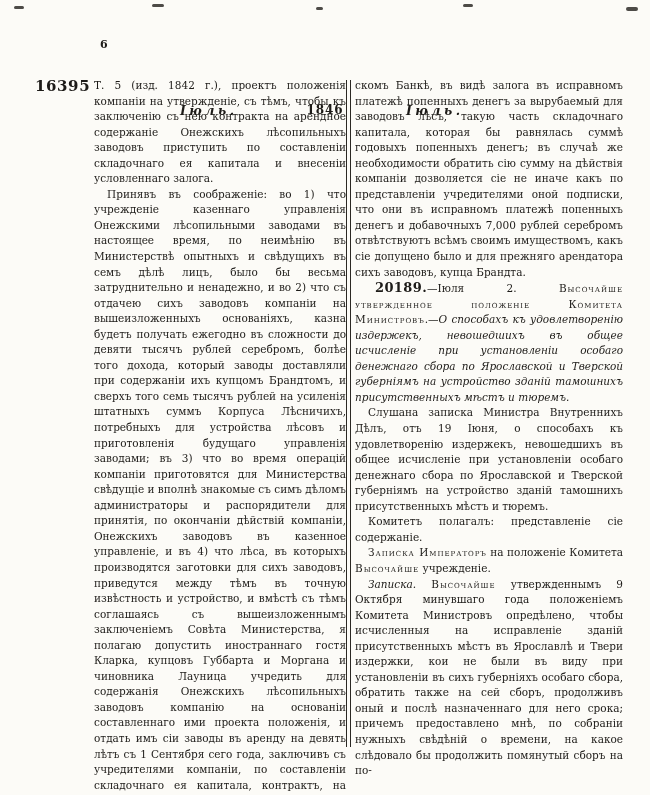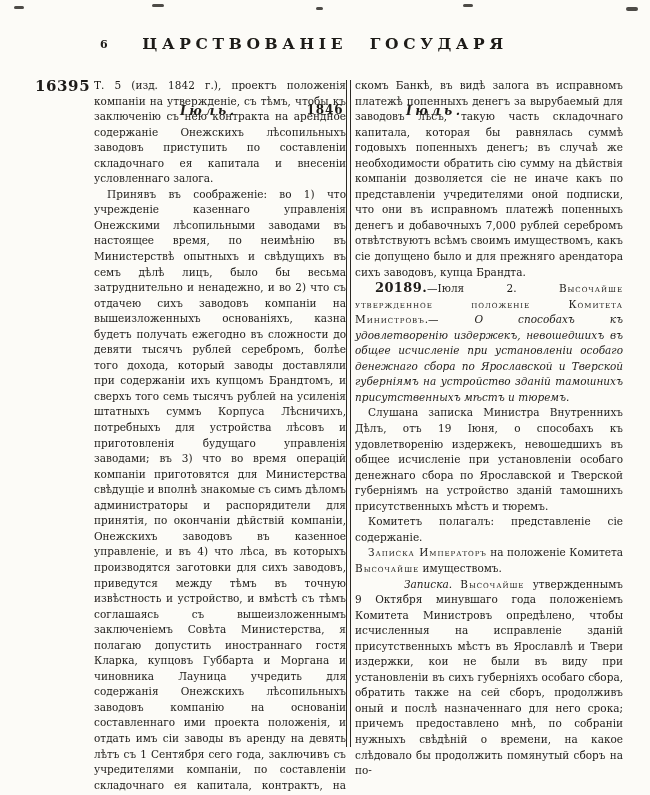--- a/index.html
+++ b/index.html
@@ -30,21 +30,21 @@
 
   .column { position:absolute; top:78px; font-size:10.5px; line-height:15.55px; }
   .column-left  { left:94px;  width:252px; }
   .column-right { left:355px; width:268px; }
 
   .column p { margin:0; text-align:justify; }
   .para.ind-normal { text-indent:13px; }
   .para.ind-large  { text-indent:20px; }
 
   .run-normal { }
-  .run-italic { font-style:italic;margin-left:36px; }
+  .run-italic { font-style:italic; }
   .run-bold   { font-weight:bold; font-size:13px; letter-spacing:.03em; }
   .run-caps   { font-variant:small-caps; letter-spacing:.09em; }
 
   .column-divider {
     position:absolute; left:346px; top:80px; height:667px; width:3px;
     border-left:1px solid var(--rule); border-right:1px solid var(--rule);
   }
 </style>
 </head>
 <body>
@@ -52,21 +52,20 @@
 <div class="page">
 
   <div class="speck" style="left:14px;top:6px;width:10px;height:3px;"></div>
   <div class="speck" style="left:152px;top:4px;width:12px;height:3px;"></div>
   <div class="speck" style="left:316px;top:7px;width:7px;height:3px;"></div>
   <div class="speck" style="left:463px;top:4px;width:10px;height:3px;"></div>
   <div class="speck" style="left:626px;top:7px;width:12px;height:4px;"></div>
 
   <div class="page-number">6</div>
 
-  <div class="header-title">ЦАРСТВОВАНІЕ ГОСУДАРЯ</div>
 
   <div class="subheader">
     <span class="month month-left">Іюль.</span>
     <span class="year">1846</span>
     <span class="month month-right">Іюль.</span>
   </div>
 
   <div class="margin-entry">16395</div>
 
   <div class="column column-left">
@@ -74,17 +73,17 @@
       <p class="para ind-normal"><span class="run-normal">Принявъ въ соображеніе: во 1) что учрежденіе казеннаго управленія Онежскими лѣсопильными заводами въ настоящее время, по неимѣнію въ Министерствѣ опытныхъ и свѣдущихъ въ семъ дѣлѣ лицъ, было бы весьма затруднительно и ненадежно, и во 2) что съ отдачею сихъ заводовъ компаніи на вышеизложенныхъ основаніяхъ, казна будетъ получать ежегодно въ сложности до девяти тысячъ рублей серебромъ, болѣе того дохода, который заводы доставляли при содержаніи ихъ купцомъ Брандтомъ, и сверхъ того семь тысячъ рублей на усиленія штатныхъ суммъ Корпуса Лѣсничихъ, потребныхъ для устройства лѣсовъ и приготовленія будущаго управленія заводами; въ 3) что во время операцій компаніи приготовятся для Министерства свѣдущіе и вполнѣ знакомые съ симъ дѣломъ администраторы и распорядители для принятія, по окончаніи дѣйствій компаніи, Онежскихъ заводовъ въ казенное управленіе, и въ 4) что лѣса, въ которыхъ производятся заготовки для сихъ заводовъ, приведутся между тѣмъ въ точную извѣстность и устройство, и вмѣстѣ съ тѣмъ соглашаясь съ вышеизложеннымъ заключеніемъ Совѣта Министерства, я полагаю допустить иностраннаго гостя Кларка, купцовъ Губбарта и Моргана и чиновника Лауница учредить для содержанія Онежскихъ лѣсопильныхъ заводовъ компанію на основаніи составленнаго ими проекта положенія, и отдать имъ сіи заводы въ аренду на девять лѣтъ съ 1 Сентября сего года, заключивъ съ учредителями компаніи, по составленіи складочнаго ея капитала, контрактъ, на прилагаемыхъ при семъ кондиціяхъ, съ такимъ дополненіемъ, что компанія обязывается оставить въ Коммерче-</span></p>
     </div>
 
   <div class="column-divider"></div>
 
   <div class="column column-right">
       <p class="para ind-none"><span class="run-normal">скомъ Банкѣ, въ видѣ залога въ исправномъ платежѣ попенныхъ денегъ за вырубаемый для заводовъ лѣсъ, такую часть складочнаго капитала, которая бы равнялась суммѣ годовыхъ попенныхъ денегъ; въ случаѣ же необходимости обратить сію сумму на дѣйствія компаніи дозволяется сіе не иначе какъ по представленіи учредителями оной подписки, что они въ исправномъ платежѣ попенныхъ денегъ и добавочныхъ 7,000 рублей серебромъ отвѣтствуютъ всѣмъ своимъ имуществомъ, какъ сіе допущено было и для прежняго арендатора сихъ заводовъ, купца Брандта.</span></p>
       <p class="para ind-large"><span class="run-bold">20189.</span><span class="run-normal">—Іюля 2. </span><span class="run-caps">Высочайше утвержденное положеніе Комитета Министровъ</span><span class="run-normal">.—</span><span class="run-italic">О способахъ къ удовлетворенію издержекъ, невошедшихъ въ общее исчисленіе при установленіи особаго денежнаго сбора по Ярославской и Тверской губерніямъ на устройство зданій тамошнихъ присутственныхъ мѣстъ и тюремъ.</span></p>
       <p class="para ind-normal"><span class="run-normal">Слушана записка Министра Внутреннихъ Дѣлъ, отъ 19 Іюня, о способахъ къ удовлетворенію издержекъ, невошедшихъ въ общее исчисленіе при установленіи особаго денежнаго сбора по Ярославской и Тверской губерніямъ на устройство зданій тамошнихъ присутственныхъ мѣстъ и тюремъ.</span></p>
       <p class="para ind-normal"><span class="run-normal">Комитетъ полагалъ: представленіе сіе содержаніе.</span></p>
-      <p class="para ind-normal"><span class="run-caps">Записка Императоръ</span><span class="run-normal"> на положеніе Комитета </span><span class="run-caps">Высочайше</span><span class="run-normal"> имуществомъ.</span></p>
+      <p class="para ind-normal"><span class="run-caps">Записка Императоръ</span><span class="run-normal"> на положеніе Комитета </span><span class="run-caps">Высочайше</span><span class="run-normal"> учрежденіе.</span></p>
       <p class="para ind-normal"><span class="run-italic">Записка.</span><span class="run-normal"> </span><span class="run-caps">Высочайше</span><span class="run-normal"> утвержденнымъ 9 Октября минувшаго года положеніемъ Комитета Министровъ опредѣлено, чтобы исчисленныя на исправленіе зданій присутственныхъ мѣстъ въ Ярославлѣ и Твери издержки, кои не были въ виду при установленіи въ сихъ губерніяхъ особаго сбора, обратить также на сей сборъ, продолживъ оный и послѣ назначеннаго для него срока; причемъ предоставлено мнѣ, по собраніи нужныхъ свѣдѣній о времени, на какое слѣдовало бы продолжить помянутый сборъ на по-</span></p>
     </div>
 
 </div>
 
 </body></html>

